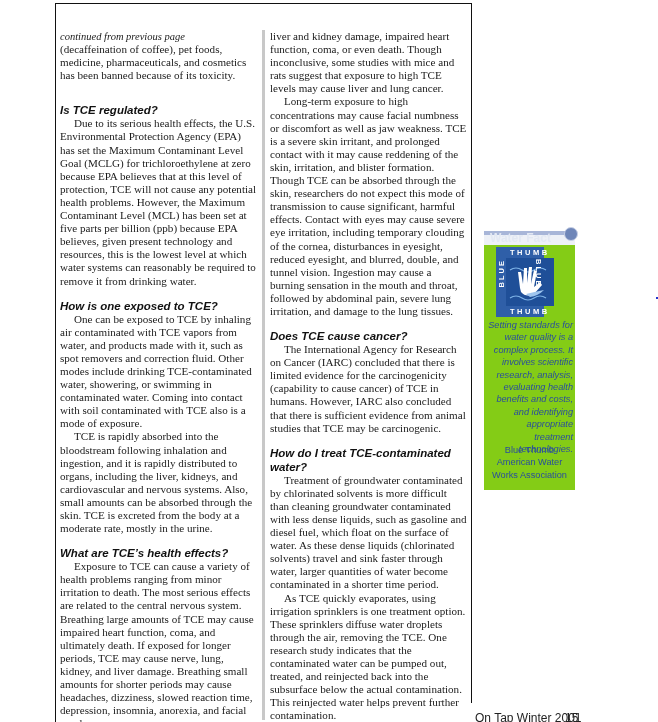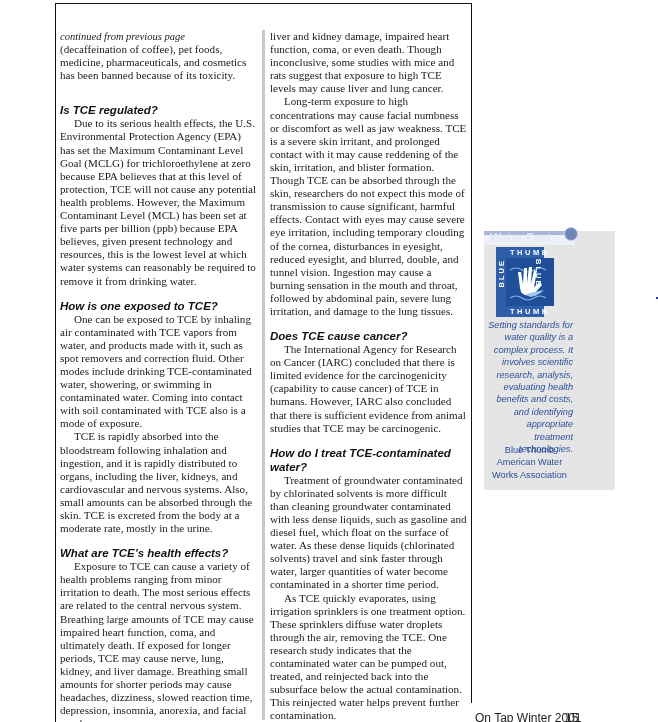--- a/index.html
+++ b/index.html
@@ -22,22 +22,21 @@
   .col p.noindent { text-indent:0; }
   .cont { font-style:italic; font-size:10.5px; }
   .col h3 {
     margin:11px 0 0 0; font-family:"Liberation Sans","DejaVu Sans",sans-serif;
     font-style:italic; font-weight:bold; font-size:11.5px; line-height:14px; color:#111;
   }
   .col h3.first { margin-top:21px; }
 
   .sidebar {
     position:absolute; left:484px; top:231px; width:91px; height:259px;
-    background:#e5e5e5;
-    padding-left:40px;
+    background:#84cc16;
   }
   .sb-title {
     position:absolute; left:0; top:0; width:91px; height:14px;
     font-family:"Liberation Sans","DejaVu Sans",sans-serif; font-weight:bold;
     font-size:12px; color:#e2e8f3; line-height:14px; padding-left:6px;
     background:linear-gradient(#a8b6d8 0 4px, #eef1f7 4px);
     overflow:hidden; box-sizing:border-box;
   }
   .sb-badge {
     position:absolute; left:80px; top:-4px; width:12px; height:12px; border-radius:50%;

